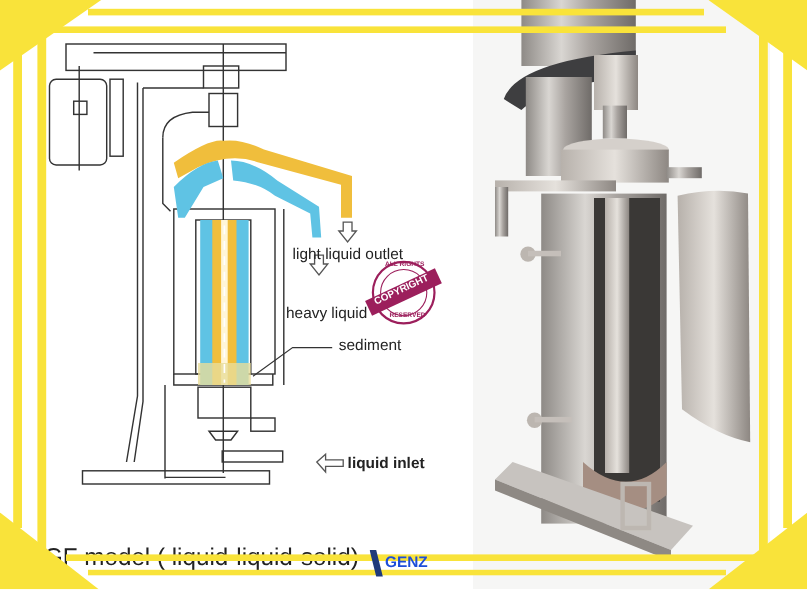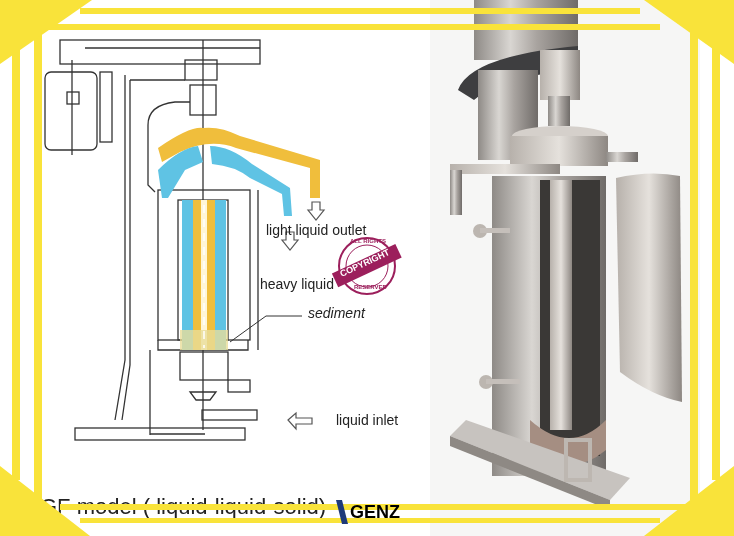--- a/index.html
+++ b/index.html
@@ -71,22 +71,22 @@
 
     <g fill="#fff" stroke="#555" stroke-width="1.2">
       <path d="M282 172 L290 172 L290 180 L294 180 L286 190 L278 180 L282 180 Z"></path>
       <path d="M256 202 L264 202 L264 210 L268 210 L260 220 L252 210 L256 210 Z"></path>
       <path d="M258 390 L266 383 L266 388 L282 388 L282 394 L266 394 L266 399 Z"></path>
     </g>
   </svg>
 
   <span class="label" style="left:266px; top:222px;">light liquid outlet</span>
   <span class="label" style="left:260px; top:276px;">heavy liquid</span>
-  <span class="label" style="left:308px; top:305px;font-style:italic;">sediment</span>
-  <span class="label" style="left:336px; top:412px;">liquid inlet</span>
+  <span class="label" style="left:308px; top:305px;">sediment</span>
+  <span class="label" style="left:316px; top:412px;font-weight:bold;">liquid inlet</span>
 
   <div class="stamp">
     <svg width="74" height="60" viewBox="0 0 74 60" xmlns="http://www.w3.org/2000/svg">
       <circle cx="37" cy="30" r="28" fill="none" stroke="#9c1f5c" stroke-width="2"></circle>
       <circle cx="37" cy="30" r="21" fill="none" stroke="#9c1f5c" stroke-width="1"></circle>
       <g transform="rotate(-25 37 30)">
         <rect x="2" y="22" width="70" height="15" fill="#9c1f5c"></rect>
       </g>
     </svg>
     <span style="position:absolute; left:8px; top:22px; font-size:9px; font-weight:bold; color:#fff; transform:rotate(-25deg);">COPYRIGHT</span>
@@ -162,16 +162,16 @@
     <path d="M0 0 L90 70 L0 70 Z" fill="#f9e33a"></path>
   </svg>
   <svg class="corner" style="left:644px; top:466px;" width="90" height="70" viewBox="0 0 90 70">
     <path d="M90 0 L90 70 L0 70 Z" fill="#f9e33a"></path>
   </svg>
 
   <div class="logo">
     <svg width="70" height="30" viewBox="0 0 70 30" xmlns="http://www.w3.org/2000/svg">
       <path d="M0 2 L6 2 L12 26 L6 26 Z" fill="#1f3a7a"></path>
     </svg>
-    <span style="position:absolute; left:14px; top:4px; font-size:18px; font-weight:bold; color:#000000;">GENZ</span>
+    <span style="position:absolute; left:14px; top:4px; font-size:14px; font-weight:bold; color:#1d4ed8;">GENZ</span>
   </div>
 
 </div>
 
 </body></html>

